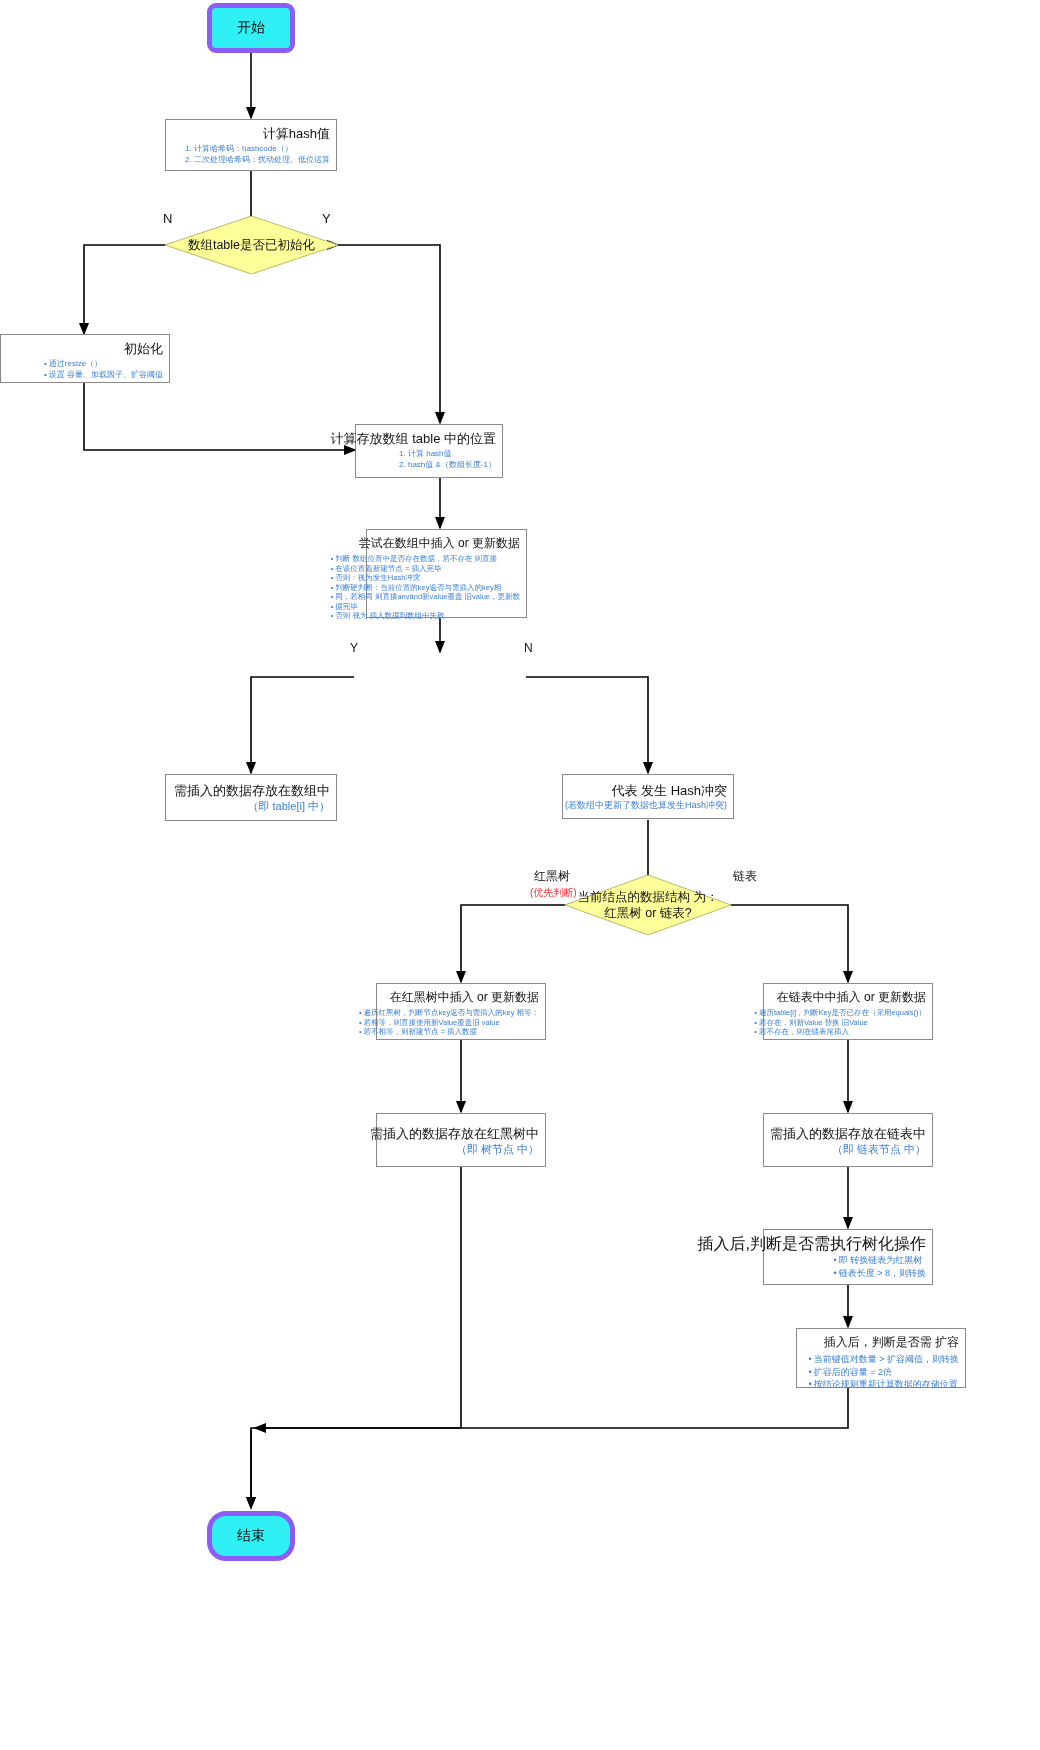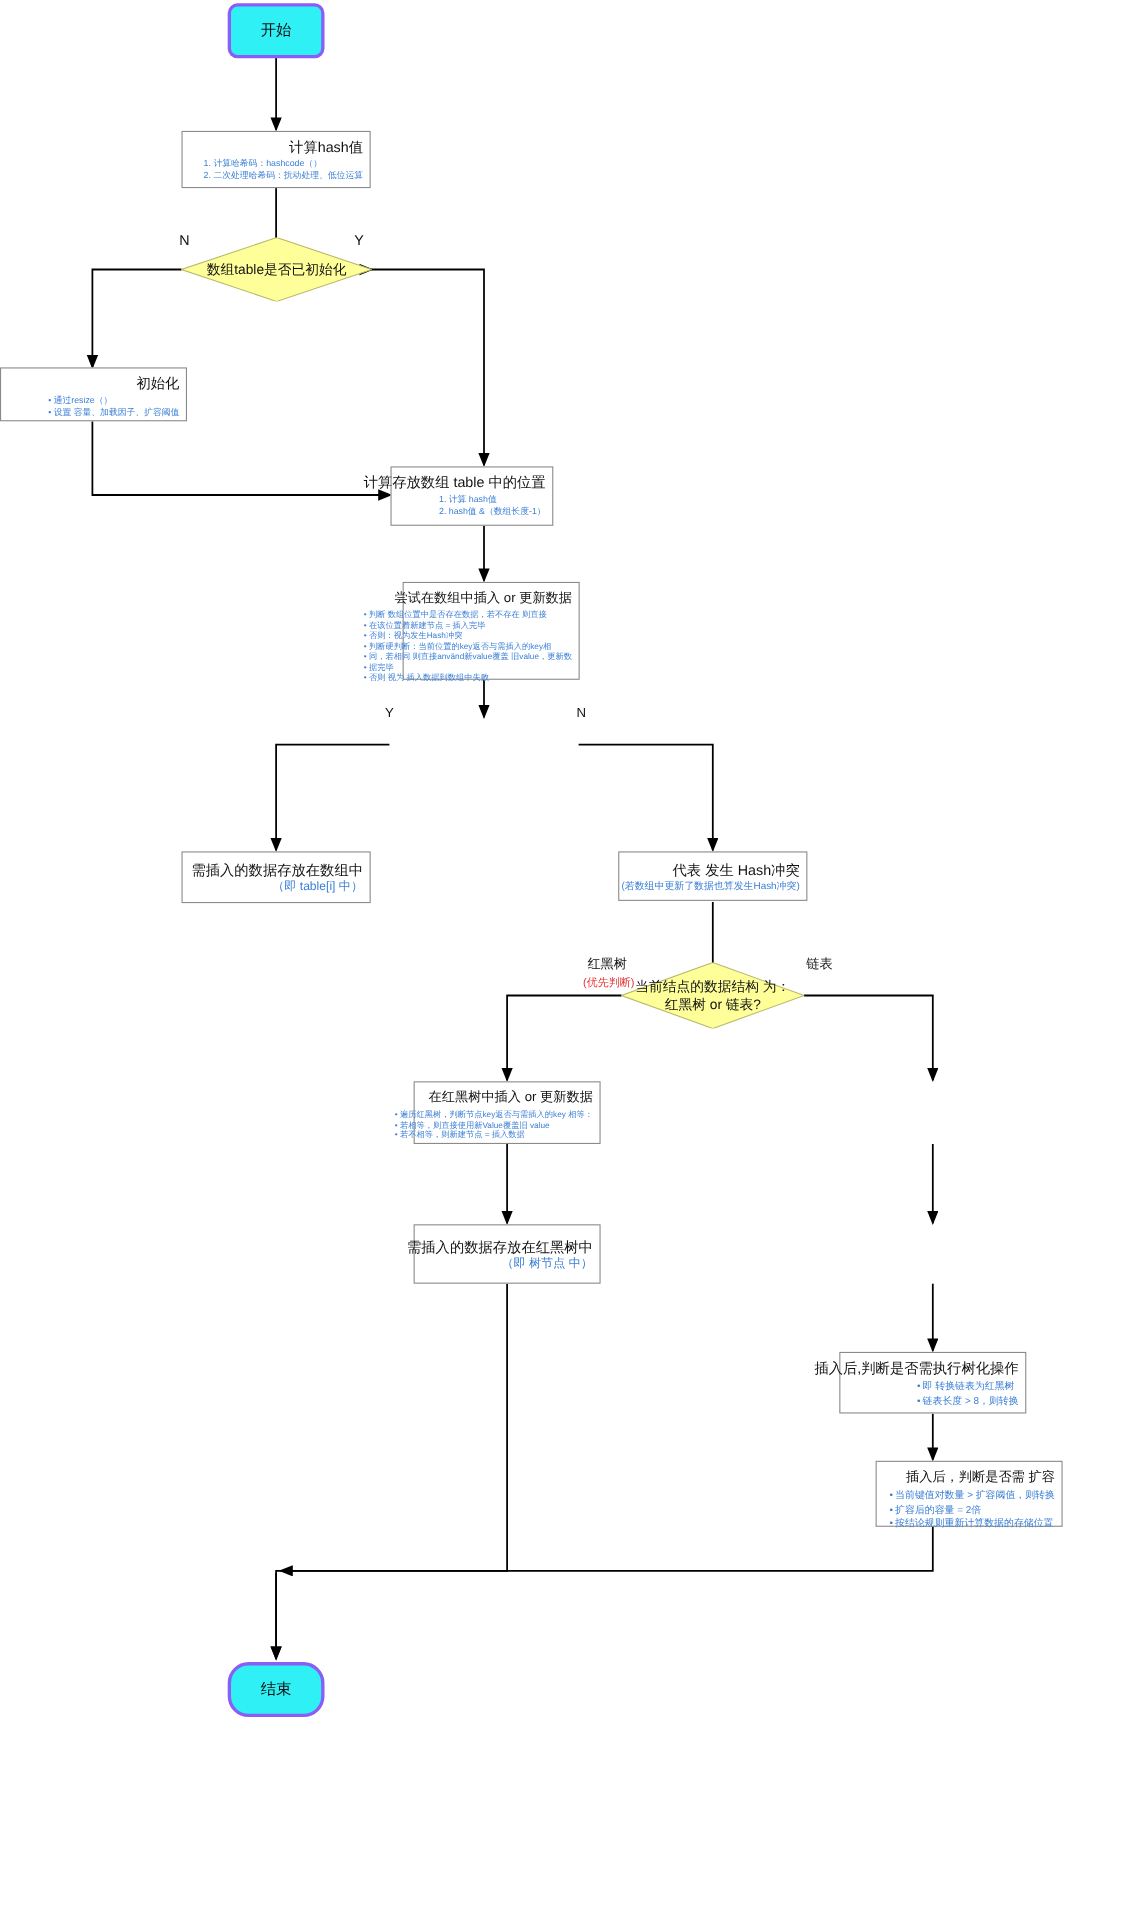--- a/index.html
+++ b/index.html
@@ -71,21 +71,21 @@
     line-height: 9.5px;
   }
   .node.big-detail .details {
     font-size: 9px;
     line-height: 12.5px;
   }
   .terminator {
     position: absolute;
     box-sizing: border-box;
     background: #2ff0f5;
-    border: 3px solid #8b5cf6;
+    border: 5px solid #8b5cf6;
     border-radius: 9px;
     display: flex;
     align-items: center;
     justify-content: center;
     color: #111111;
     font-size: 14px;
   }
   .decision {
     position: absolute;
     box-sizing: border-box;
@@ -255,29 +255,41 @@
 
   <div class="node small-detail" style="left:376px; top:983px; width:170px; height:57px;">
     <div class="title" style="font-size:12px;">在红黑树中插入 or 更新数据</div>
     <ul class="details dot">
       <li>遍历红黑树，判断节点key返否与需插入的key 相等：</li>
       <li style="list-style:none">若相等，则直接使用新Value覆盖旧 value</li>
       <li style="list-style:none">若不相等，则新建节点 = 插入数据</li>
     </ul>
   </div>
 
+  <div class="node small-detail" style="left:763px; top:983px; width:170px; height:57px;">
+    <div class="title" style="font-size:12px;">在链表中中插入 or 更新数据</div>
+    <ul class="details dot">
+      <li>遍历table[i]，判断Key是否已存在（采用equals()）</li>
+      <li>若存在，则新Value 替换 旧Value</li>
+      <li style="list-style:none">若不存在，则在链表尾插入</li>
+    </ul>
+  </div>
 
   <div class="node" style="left:376px; top:1113px; width:170px; height:54px; justify-content:center;">
     <div class="title">需插入的数据存放在红黑树中</div>
     <div class="subtitle">（即 树节点 中）</div>
   </div>
 
+  <div class="node" style="left:763px; top:1113px; width:170px; height:54px; justify-content:center;">
+    <div class="title">需插入的数据存放在链表中</div>
+    <div class="subtitle">（即 链表节点 中）</div>
+  </div>
 
   <div class="node big-detail" style="left:763px; top:1229px; width:170px; height:56px;">
-    <div class="title" style="font-size:13px;">插入后,判断是否需执行树化操作</div>
+    <div class="title" style="font-size:16px;">插入后,判断是否需执行树化操作</div>
     <ul class="details dot">
       <li>即 转换链表为红黑树</li>
       <li>链表长度 &gt; 8，则转换</li>
     </ul>
   </div>
 
   <div class="node big-detail" style="left:763px; top:1328px; width:170px; height:60px;margin-left:33px;">
     <div class="title" style="font-size:12px;">插入后，判断是否需 扩容</div>
     <ul class="details dot">
       <li>当前键值对数量 &gt; 扩容阈值，则转换</li>

